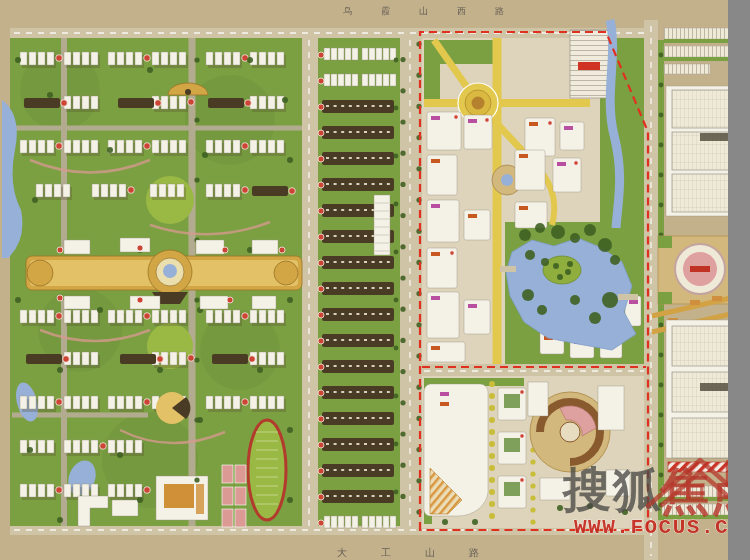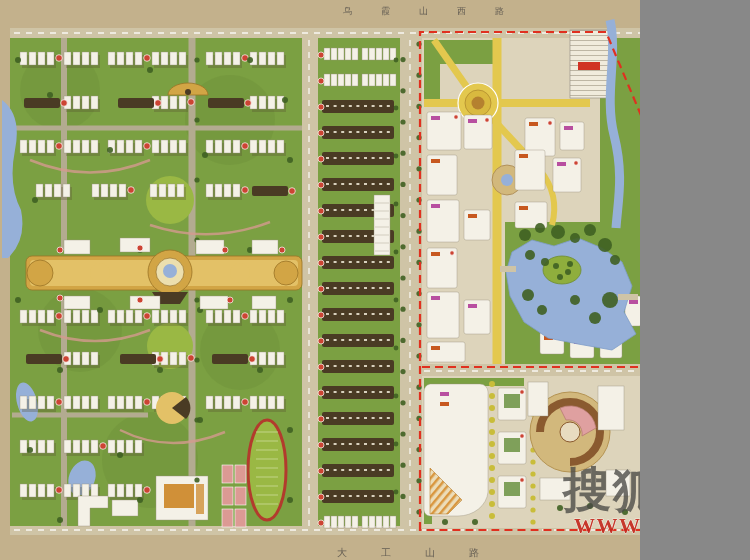--- a/index.html
+++ b/index.html
@@ -1,17 +1,17 @@
 <!DOCTYPE html>
 <html style="--bg: #c3b18c; --green: #7ba042; --green_light: #9ab844; --green_dark: #3f6022; --road: #cfc4a6; --building_white: #f4f1e7; --building_dark: #4a3b24; --gold: #d2a545; --yellow_road: #e3c84e; --water: #96b0d8; --red_dash: #e0301f; --marker_red: #cc4433; --track_red: #b23b2d; --court_pink: #dc9a94; --plaza_pink: #dfa0a0; --tan_frame: #d2b87c; --watermark_dark: #4b4a46; --watermark_red: #b5362a; --url_red: #c4281c; --label_dark: #55504a;"><head>
 <meta charset="utf-8">
 <style>
   html,body{margin:0;padding:0;background:#888;}
-  .stage{position:relative;width:640px;height:560px;overflow:hidden;background:var(--bg,#c3b18c);
-         font-family:Liberation Serif, serif;}
+  .stage{position:relative;width:728px;height:560px;overflow:hidden;background:var(--bg,#c3b18c);
+         font-family:Liberation Mono, monospace;}
   svg{display:block}
   .g{fill:var(--green,#7ba042)}
   .gl{fill:var(--green_light,#9ab844)}
   .bw{fill:var(--building_white,#f4f1e7);stroke:#97917f;stroke-width:.4}
   .bd{fill:var(--building_dark,#4a3b24)}
   .rd{fill:var(--road,#cfc4a6)}
   .cg{fill:#ddd4bb}
   .tree{fill:var(--green_dark,#3f6022);opacity:.9}
   .ytree{fill:#c9bd3a}
   .marker{fill:var(--marker_red,#cc4433);stroke:#fff;stroke-width:.7}

